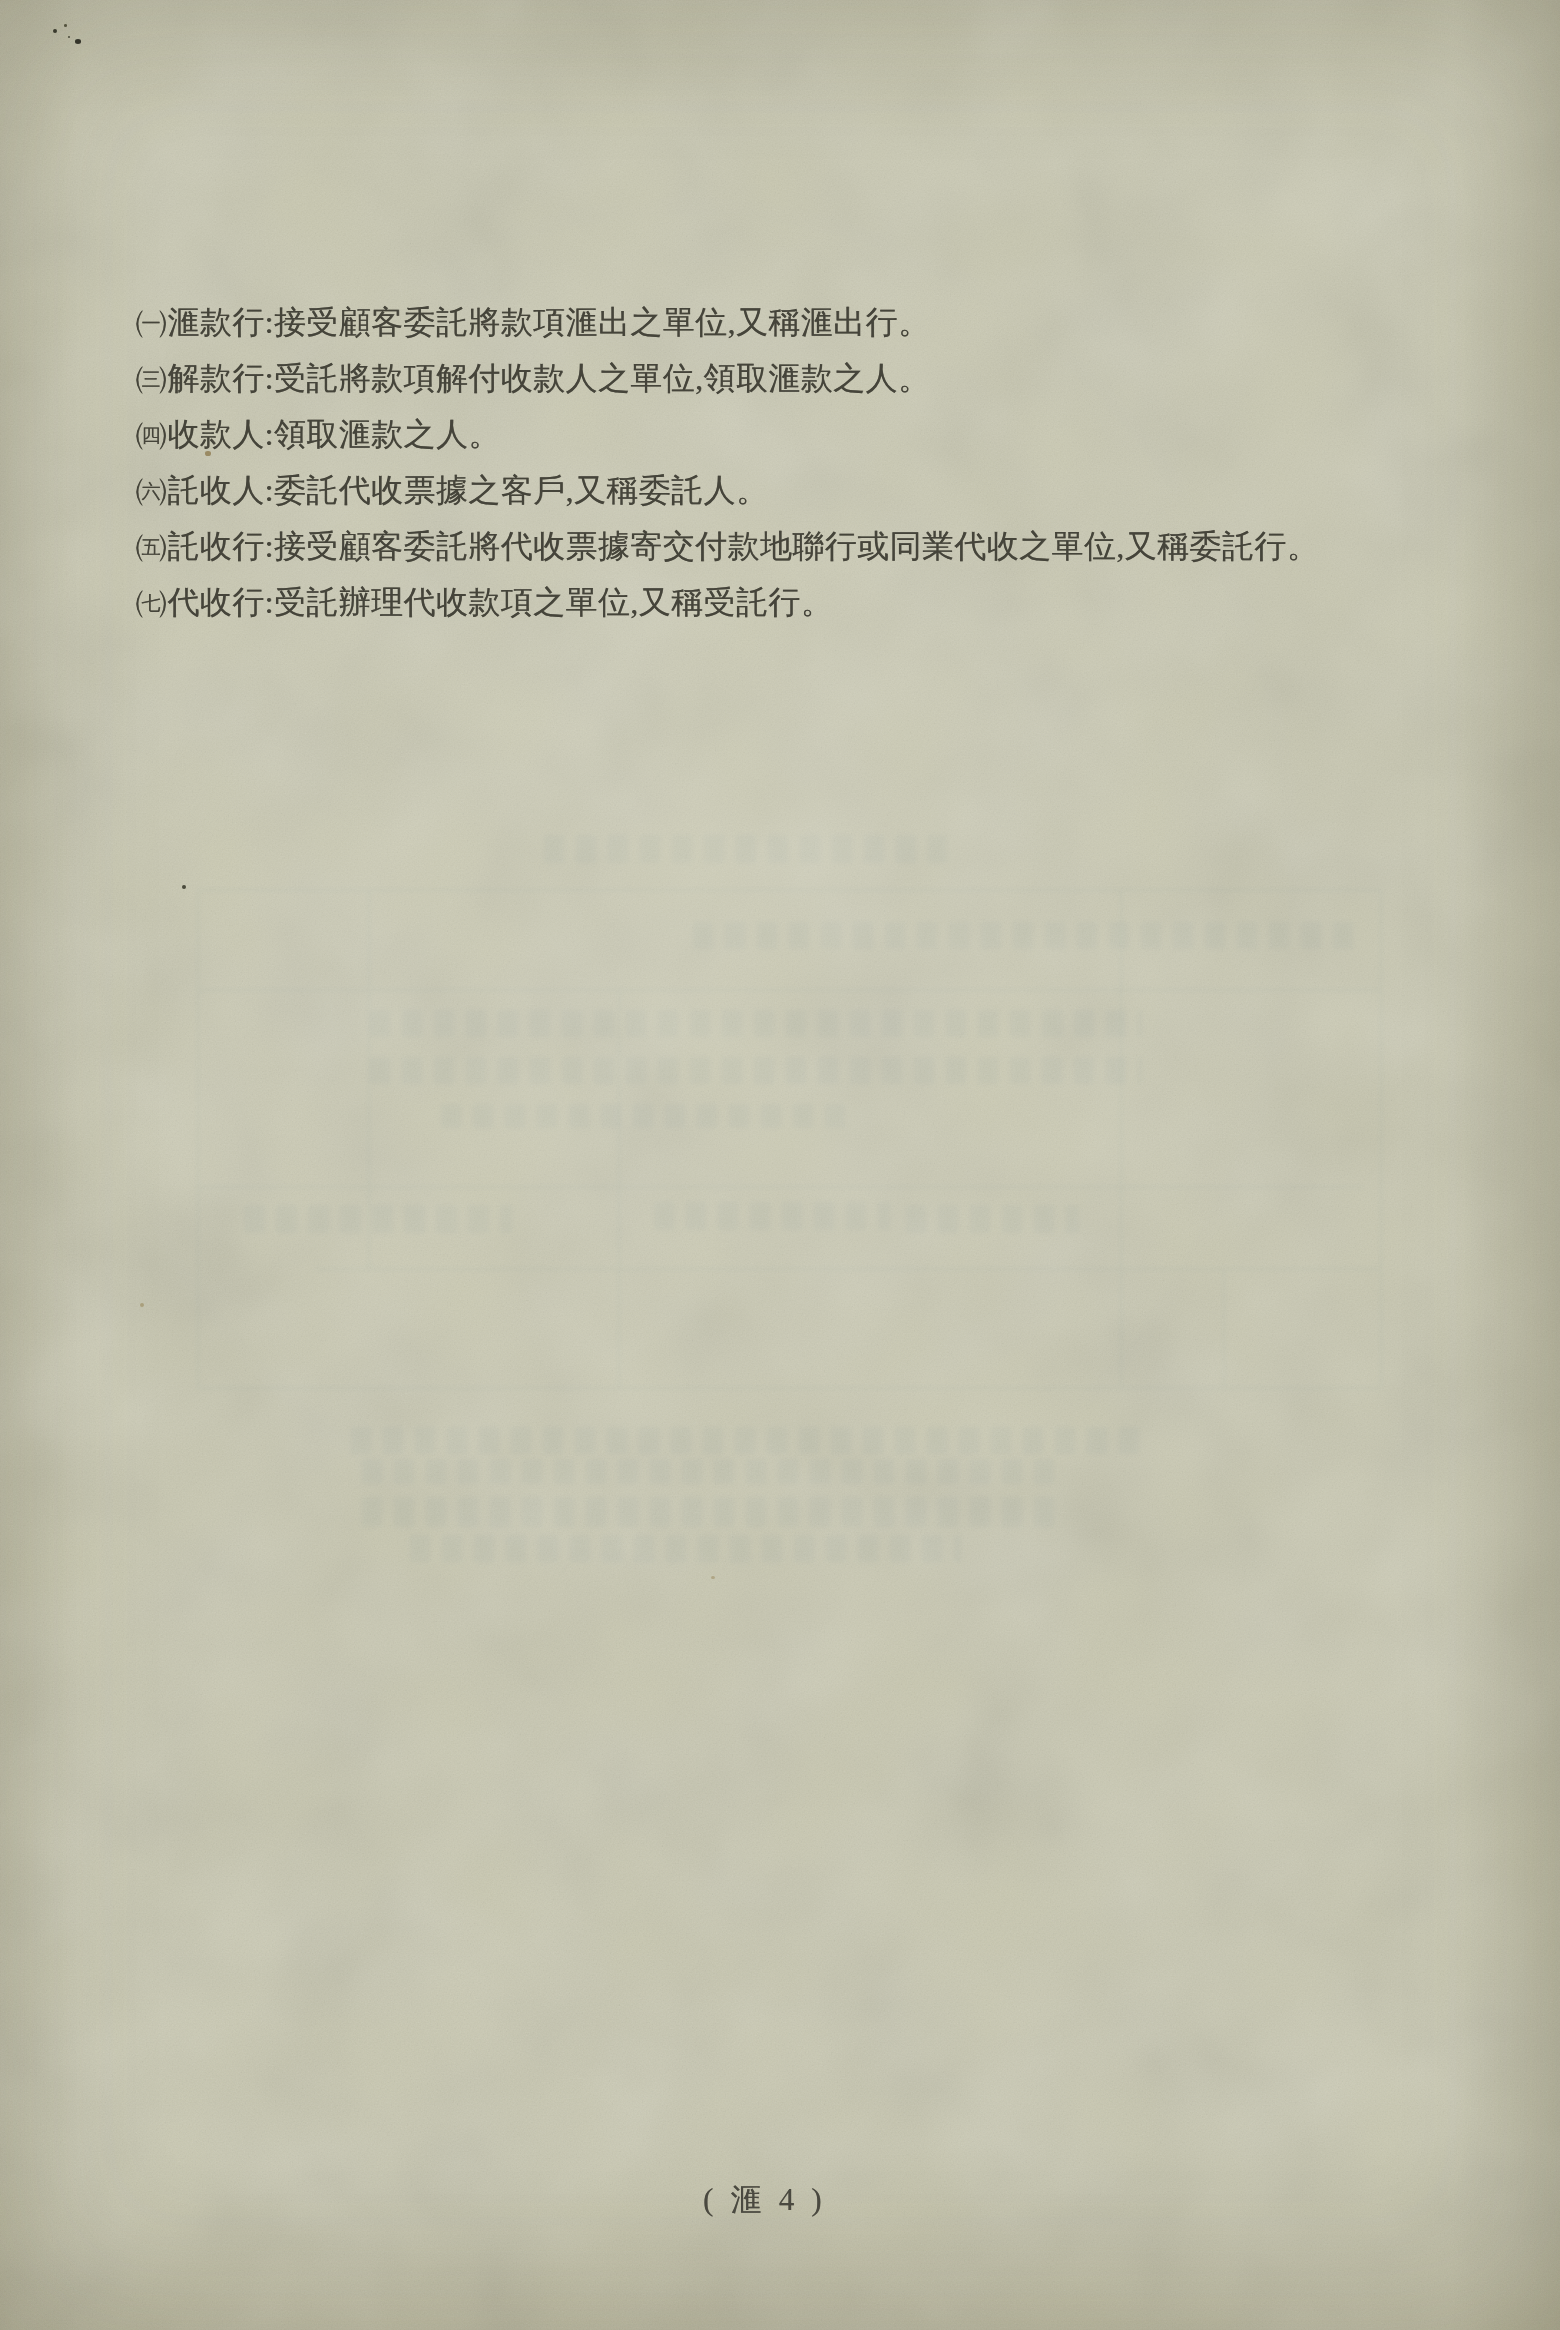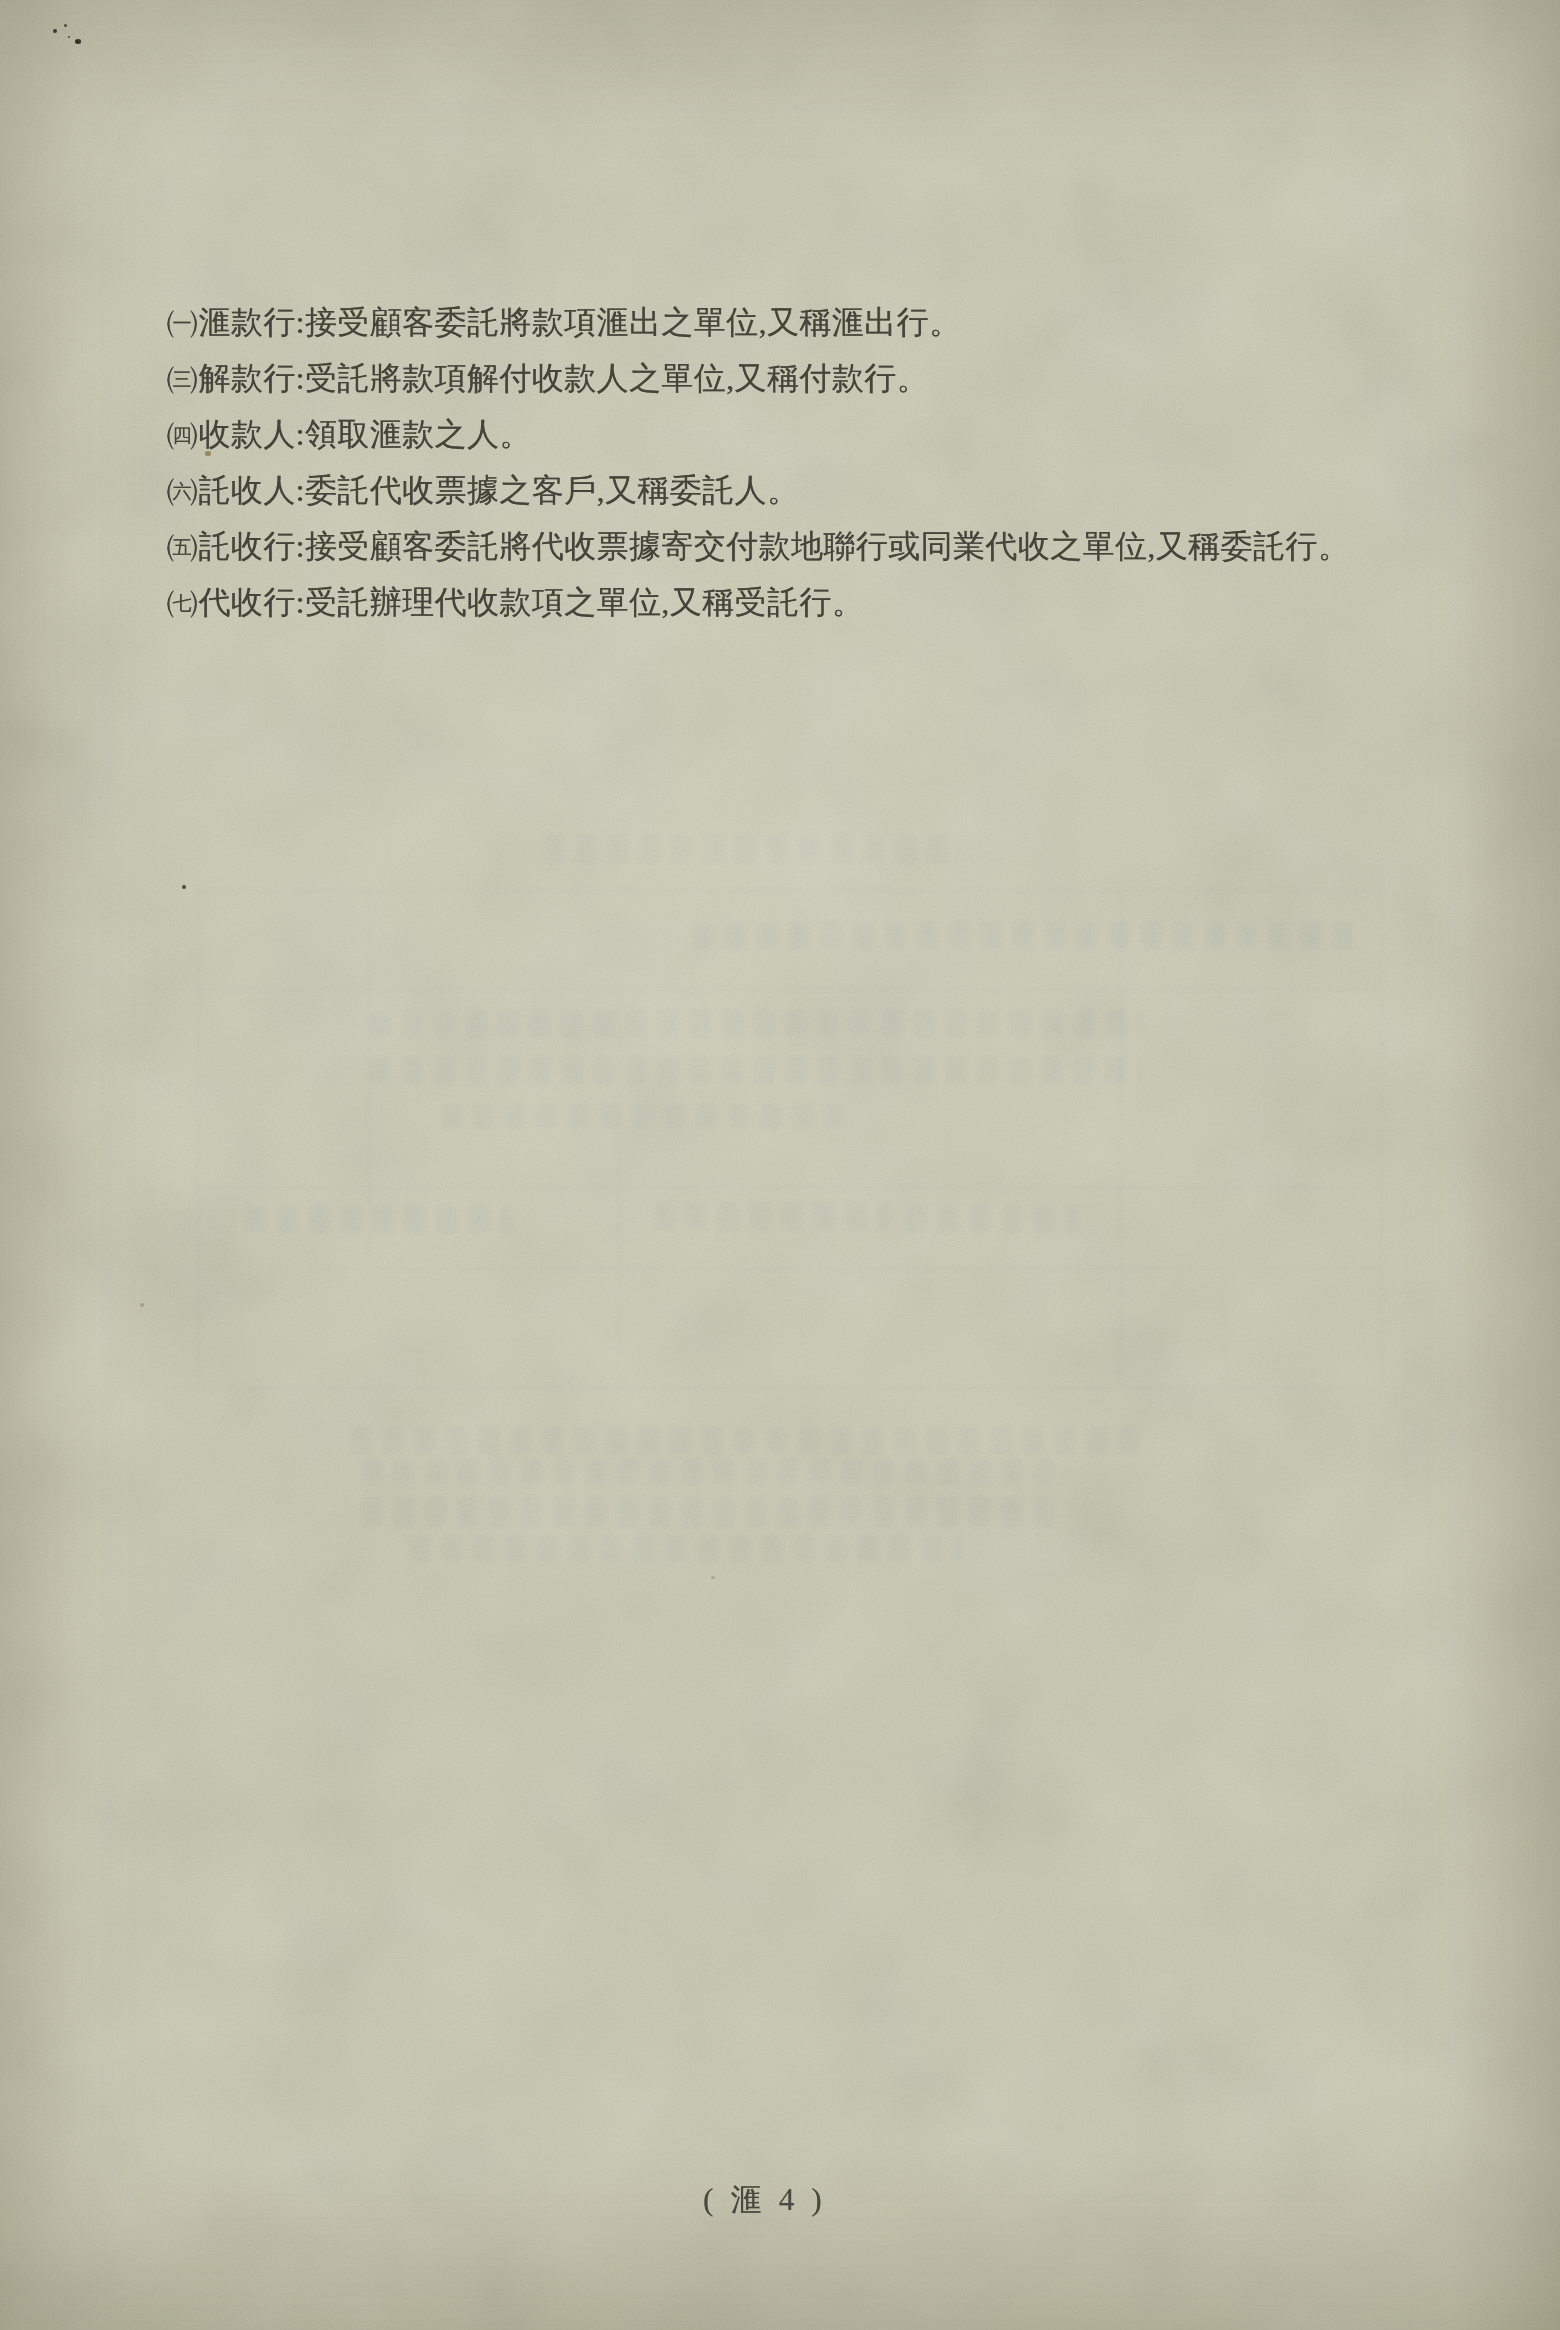--- a/index.html
+++ b/index.html
@@ -55,21 +55,21 @@
   }
   
   .speck {
     position: absolute;
     border-radius: 50%;
     z-index: 6;
   }
   
   .definitions {
     position: absolute;
-    left: 166px;
+    left: 135px;
     top: 294px;
     margin: 0;
     padding: 0;
     list-style: none;
     z-index: 10;
     color: #45443a;
     font-size: 32px;
     line-height: 56px;
     letter-spacing: 0.4px;
     text-shadow: 0.3px 0.4px 0.6px rgba(62, 60, 50, 0.65);
@@ -128,21 +128,21 @@
   <span class="speck" style="left:64px;  top:24.4px;   width:3.2px; height:2.4px; background:#55543f;"></span>
   <span class="speck" style="left:75px;  top:39px;   width:6.3px; height:4.7px; background:#34342a;"></span>
   <span class="speck" style="left:68px;  top:36px;   width:2.4px; height:2.4px; background:#4a4a3a;"></span>
   <span class="speck" style="left:205px; top:451px;  width:5.5px; height:4.7px; background:#8f7c50; opacity:.8;"></span>
   <span class="speck" style="left:182px; top:885px; width:3.9px; height:3.9px; background:#4a4a3c;"></span>
   <span class="speck" style="left:140px; top:1303px; width:3.9px; height:3.9px; background:#9a885c; opacity:.6;"></span>
   <span class="speck" style="left:711px; top:1576px; width:3.9px; height:3.2px; background:#9a885c; opacity:.5;"></span>
 
   <ol class="definitions">
     <li><span>㈠</span><span>滙款行</span><span>:</span><span>接受顧客委託將款項滙出之單位,又稱滙出行。</span></li>
-    <li><span>㈢</span><span>解款行</span><span>:</span><span>受託將款項解付收款人之單位,又稱付款行。</span></li>
+    <li><span>㈢</span><span>解款行</span><span>:</span><span>受託將款項解付收款人之單位,領取滙款之人。</span></li>
     <li><span>㈣</span><span>收款人</span><span>:</span><span>領取滙款之人。</span></li>
     <li><span>㈥</span><span>託收人</span><span>:</span><span>委託代收票據之客戶,又稱委託人。</span></li>
     <li><span>㈤</span><span>託收行</span><span>:</span><span>接受顧客委託將代收票據寄交付款地聯行或同業代收之單位,又稱委託行。</span></li>
     <li><span>㈦</span><span>代收行</span><span>:</span><span>受託辦理代收款項之單位,又稱受託行。</span></li>
   </ol>
 
   <div class="page-number">( 滙 4 )</div>
 
   <svg class="grain" width="1561" height="2330" xmlns="http://www.w3.org/2000/svg" viewBox="0 0 1981 2958">
     <filter id="fineGrain">

